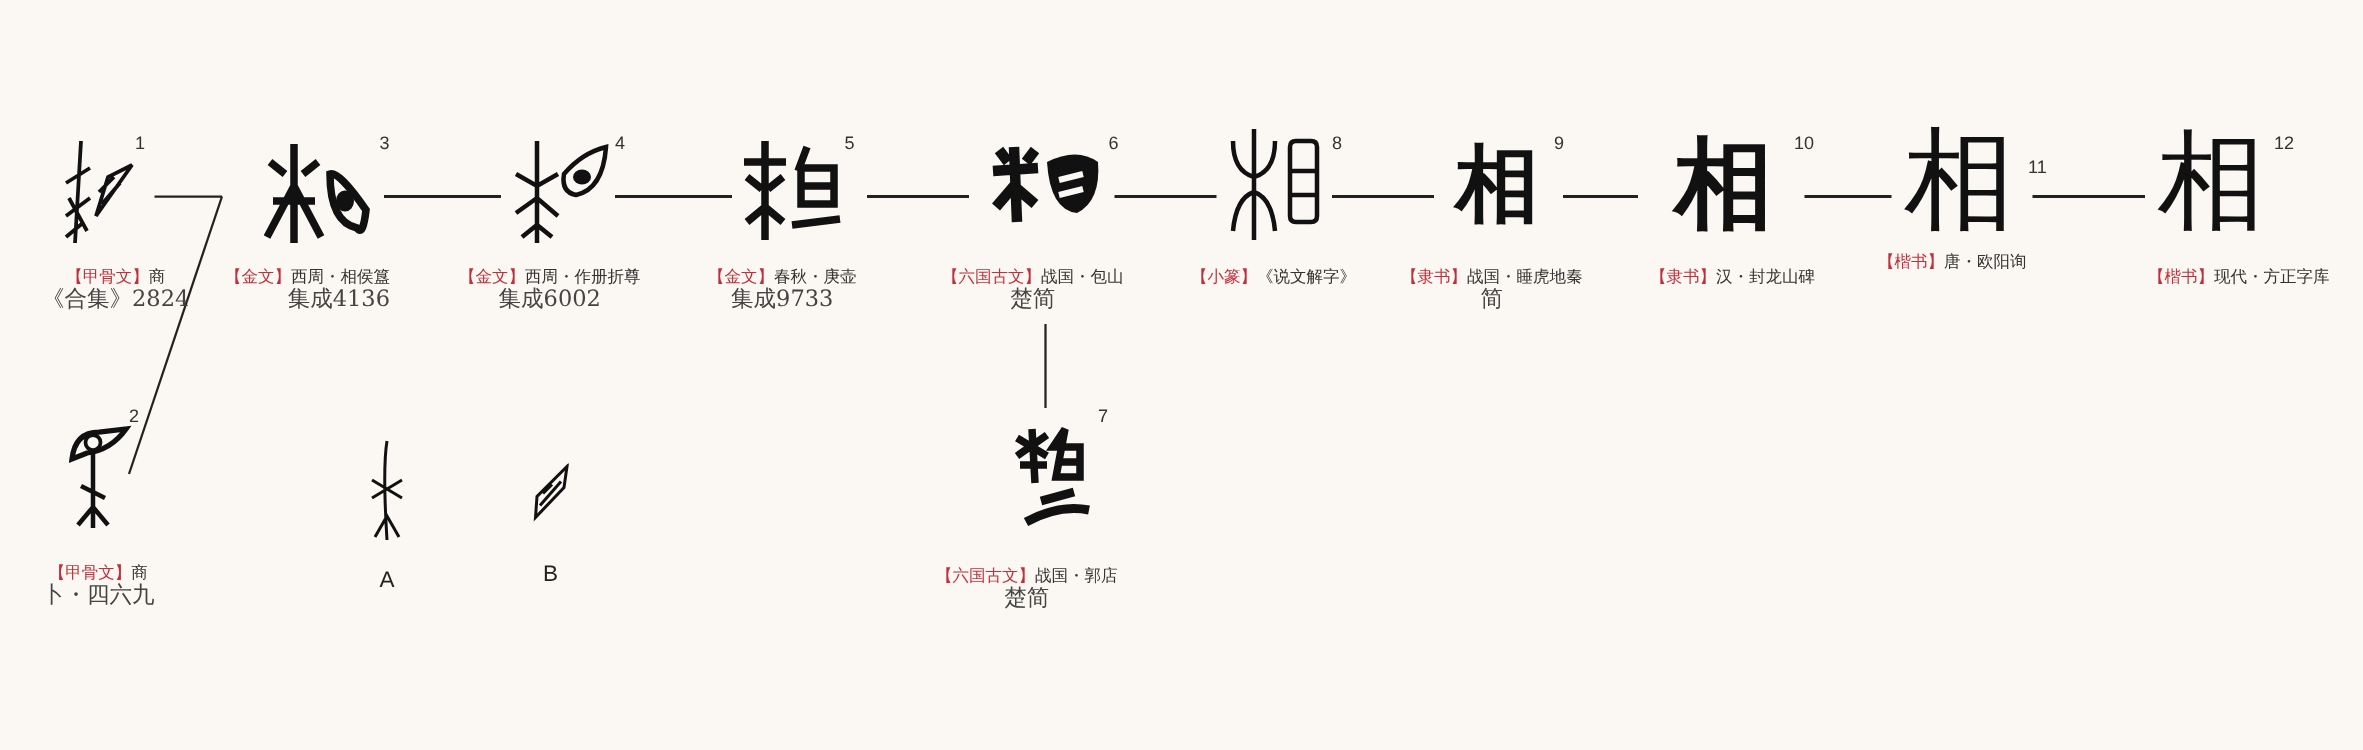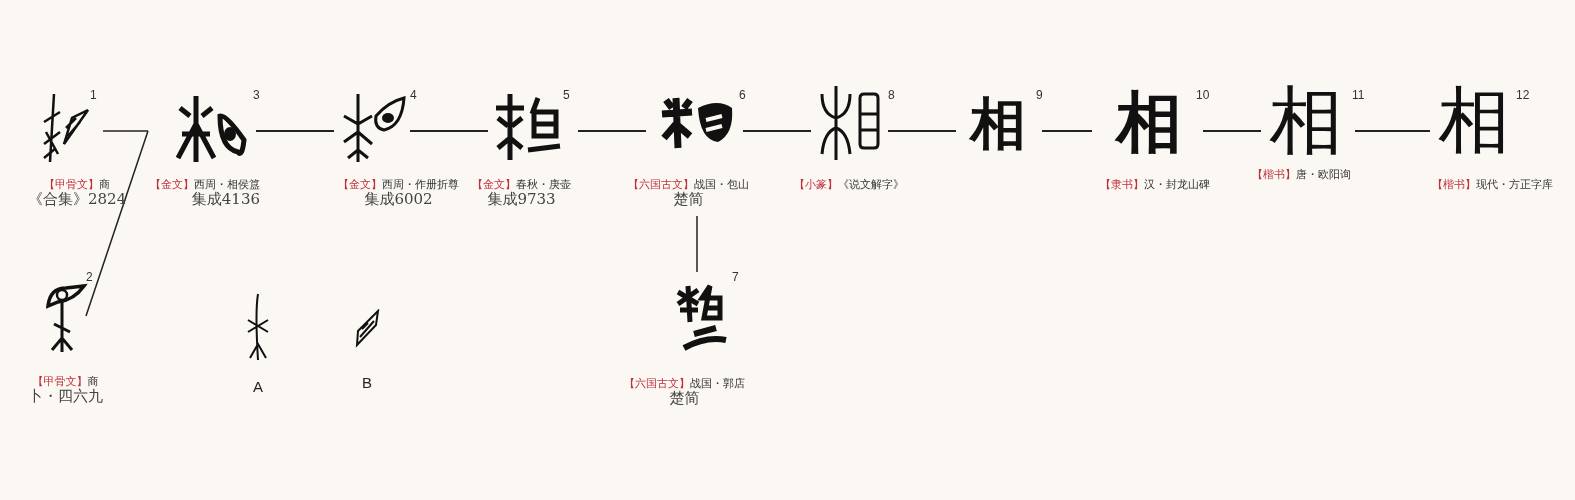--- a/index.html
+++ b/index.html
@@ -103,21 +103,21 @@
     </div>
   </div>
 
   <div>
     <svg style="position:absolute; left:340px; top:92px;" width="68" height="72" viewBox="0 0 68 72">
       <path d="M18 2 L18 70 M4 24 L18 32 L32 24 M4 50 L18 40 L32 52 M8 66 L18 58 L28 66" stroke="#111" stroke-width="3" fill="none"></path>
       <path d="M36 24 Q48 10 64 6 Q62 34 44 38 Q34 36 36 24 Z" stroke="#111" stroke-width="3" fill="none"></path>
       <ellipse cx="48" cy="26" rx="6" ry="5" fill="#111"></ellipse>
     </svg>
     <span class="num" style="left:410px; top:88px;">4</span>
-    <div class="cap" style="left:306px; top:177px;margin-left:32px;">
+    <div class="cap" style="left:306px; top:177px;">
       <span class="br">【<span>金文</span>】</span><span>西周・作册折尊</span>
       <span class="sub">集成6002</span>
     </div>
   </div>
 
   <div>
     <svg style="position:absolute; left:494px; top:92px;" width="70" height="70" viewBox="0 0 70 70">
       <path d="M16 2 L16 68 M2 16 L30 16 M4 26 L14 34 M28 26 L18 34 M4 56 L16 46 L28 56" stroke="#111" stroke-width="5" fill="none"></path>
       <path d="M44 6 L38 22 M40 20 L62 20 L62 44 L40 44 Z M40 32 L62 32 M34 58 L66 54" stroke="#111" stroke-width="5" fill="none"></path>
     </svg>
@@ -162,33 +162,37 @@
     <span class="num" style="left:888px; top:88px;">8</span>
     <div class="cap" style="left:794px; top:177px;">
       <span class="br">【<span>小篆</span>】</span><span>《说文解字》</span>
     </div>
   </div>
 
   <div class="glyph" style="left:960px; top:94px; width:76px; height:60px; font-size:56px; font-weight:bold;">
     <span>相</span>
   </div>
   <span class="num" style="left:1036px; top:88px;">9</span>
+  <div class="cap" style="left:934px; top:177px;">
+    <span class="br">【<span>隶书</span>】</span><span>战国・睡虎地秦</span>
+    <span class="sub">简</span>
+  </div>
 
   <div class="glyph" style="left:1104px; top:90px; width:92px; height:66px; font-size:66px; font-weight:bold; letter-spacing:2px;">
     <span>相</span>
   </div>
   <span class="num" style="left:1196px; top:88px;">10</span>
   <div class="cap" style="left:1088px; top:177px;margin-left:12px;">
     <span class="br">【<span>隶书</span>】</span><span>汉・封龙山碑</span>
   </div>
 
   <div class="glyph" style="left:1266px; top:80px; width:80px; height:80px; font-size:74px; font-family:'DejaVu Serif', serif;">
     <span>相</span>
   </div>
-  <span class="num" style="left:1352px; top:88px;text-align:center;">11</span>
+  <span class="num" style="left:1352px; top:104px;text-align:center;">11</span>
   <div class="cap" style="left:1252px; top:167px;">
     <span class="br">【<span>楷书</span>】</span><span>唐・欧阳询</span>
   </div>
 
   <div class="glyph" style="left:1434px; top:80px; width:80px; height:80px; font-size:72px; font-family:'DejaVu Serif', serif;">
     <span>相</span>
   </div>
   <span class="num" style="left:1516px; top:88px;">12</span>
   <div class="cap" style="left:1410px; top:177px;margin-left:22px;">
     <span class="br">【<span>楷书</span>】</span><span>现代・方正字库</span>

